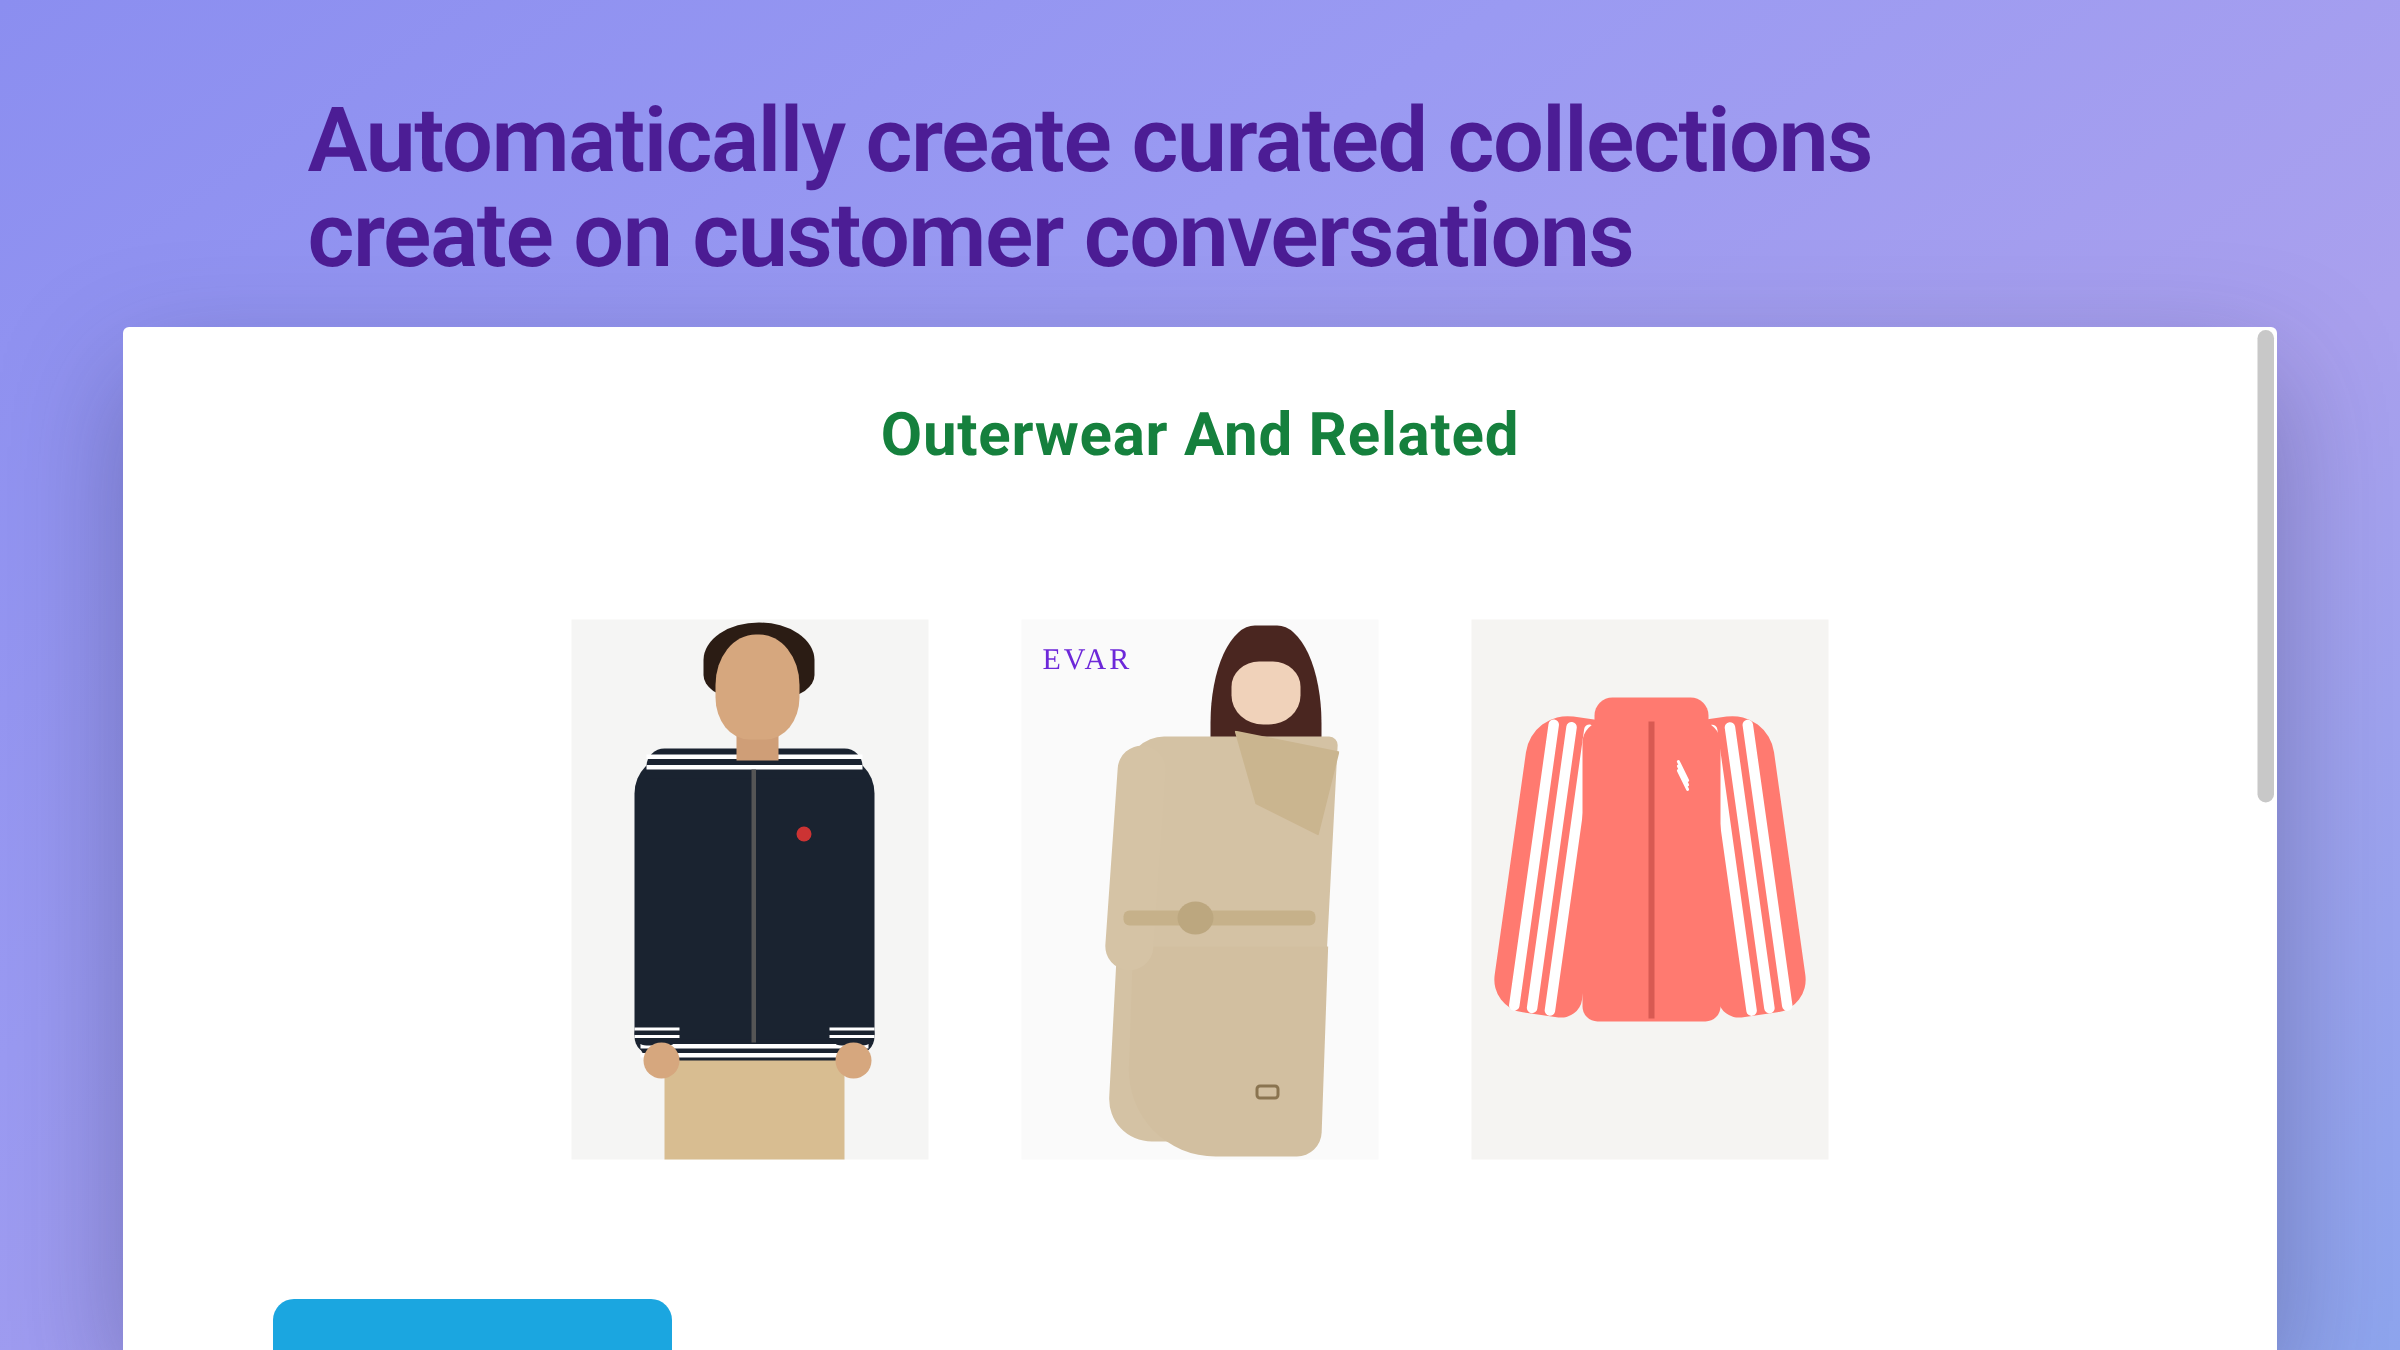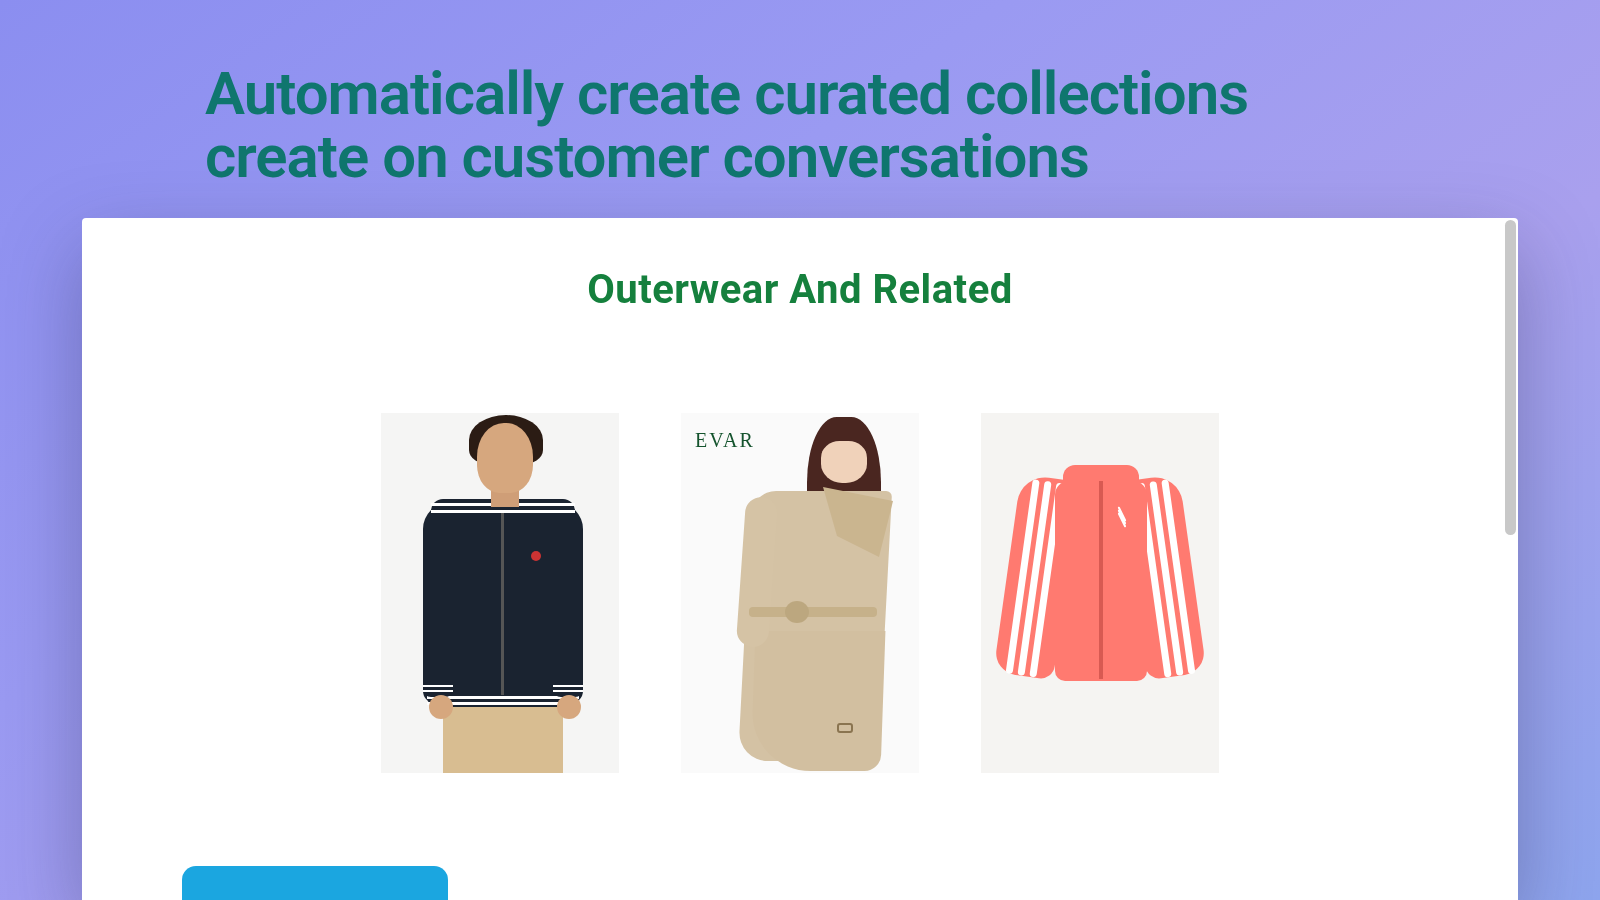--- a/index.html
+++ b/index.html
@@ -4,21 +4,21 @@
 <style>
 * { margin: 0; padding: 0; box-sizing: border-box; }
 body {
   font-family: -apple-system, BlinkMacSystemFont, "Segoe UI", Roboto, Helvetica, Arial, sans-serif;
   width: 1600px;
   height: 900px;
   overflow: hidden;
   background: linear-gradient(145deg, #8b8ef0 0%, #9a9af2 35%, #a9a0ee 65%, #8ea5ee 100%);
 }
 .hero-text {
-  color: #0f766e;
+  color: #4c1d95;
   font-size: 60px;
   font-weight: 600;
   line-height: 1.05;
   padding: 62px 0 0 205px;
   letter-spacing: -1px;
 }
 .browser-window {
   position: absolute;
   left: 82px;
   top: 218px;
@@ -106,21 +106,21 @@
 .p1-cuff-l::before{top:4px;}.p1-cuff-l::after{top:9px;}
 .p1-cuff-r{position:absolute;left:172px;top:268px;width:30px;height:16px;background:#1a2330;border-radius:8px;}
 .p1-cuff-r::before,.p1-cuff-r::after{content:"";position:absolute;height:2px;width:100%;background:#fff;left:0;}
 .p1-cuff-r::before{top:4px;}.p1-cuff-r::after{top:9px;}
 .p1-hand-l{position:absolute;left:48px;top:282px;width:24px;height:24px;background:#d6a77e;border-radius:50%;}
 .p1-hand-r{position:absolute;left:176px;top:282px;width:24px;height:24px;background:#d6a77e;border-radius:50%;}
 .p1-pants{position:absolute;left:62px;top:292px;width:120px;height:80px;background:#d8bd91;border-radius:6px 6px 0 0;}
 .p1-badge{position:absolute;left:150px;top:138px;width:10px;height:10px;background:#c33;border-radius:50%;}
 
 .p2 { background:#fafafa; }
-.p2-brand { position:absolute; left:14px; top:16px; font-family: "Times New Roman", serif; font-size:20px; letter-spacing:2px; color:#14532d; }
+.p2-brand { position:absolute; left:14px; top:16px; font-family: "Times New Roman", serif; font-size:20px; letter-spacing:2px; color:#6d28d9; }
 .p2-hair{position:absolute;left:126px;top:4px;width:74px;height:130px;background:#4a2620;border-radius:40% 40% 20% 30%/50% 50% 40% 40%;}
 .p2-face{position:absolute;left:140px;top:28px;width:46px;height:42px;background:#f0d2ba;border-radius:40% 40% 46% 46%;}
 .p2-body{position:absolute;left:64px;top:78px;width:140px;height:270px;}
 .p2-coat{position:absolute;left:0;top:0;width:140px;height:270px;background:#d4c2a4;border-radius:24px 6px 10px 30px;transform:skewX(-3deg);}
 .p2-lapel{position:absolute;left:78px;top:-4px;width:70px;height:70px;background:#cab58f;clip-path:polygon(0 0,100% 20%,80% 100%,20% 70%);}
 .p2-belt{position:absolute;left:4px;top:116px;width:128px;height:10px;background:#c6b18a;border-radius:4px;}
 .p2-knot{position:absolute;left:40px;top:110px;width:24px;height:22px;background:#bca77f;border-radius:50%;}
 .p2-skirt{position:absolute;left:8px;top:140px;width:130px;height:140px;background:#d2bfa0;border-radius:0 0 16px 60px;transform:skewX(-2deg);}
 .p2-arm{position:absolute;left:-4px;top:6px;width:32px;height:150px;background:#d5c3a5;border-radius:16px;transform:rotate(4deg);}
 .p2-buckle{position:absolute;left:92px;top:232px;width:16px;height:10px;border:2px solid #8a7450;border-radius:3px;}

